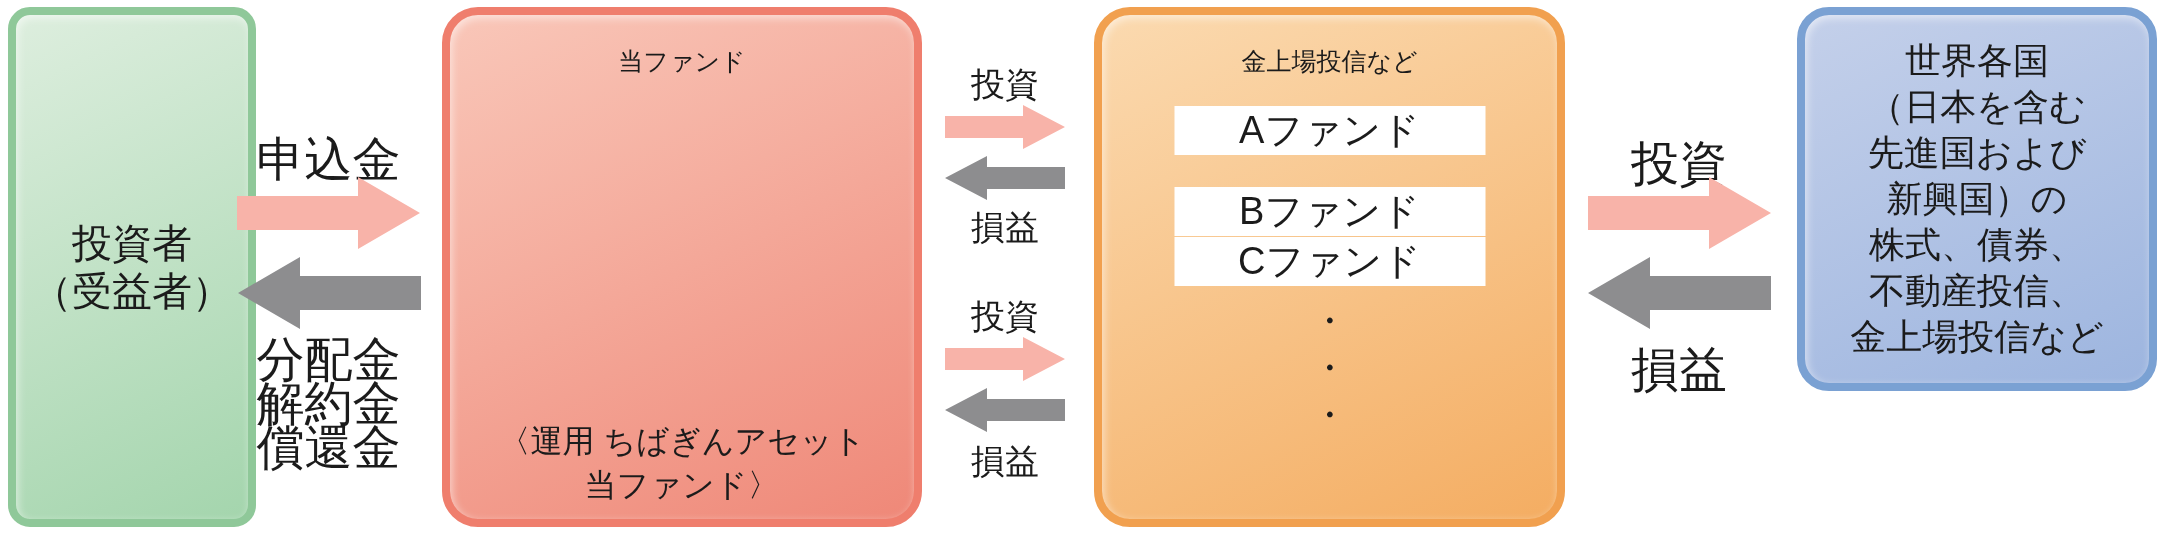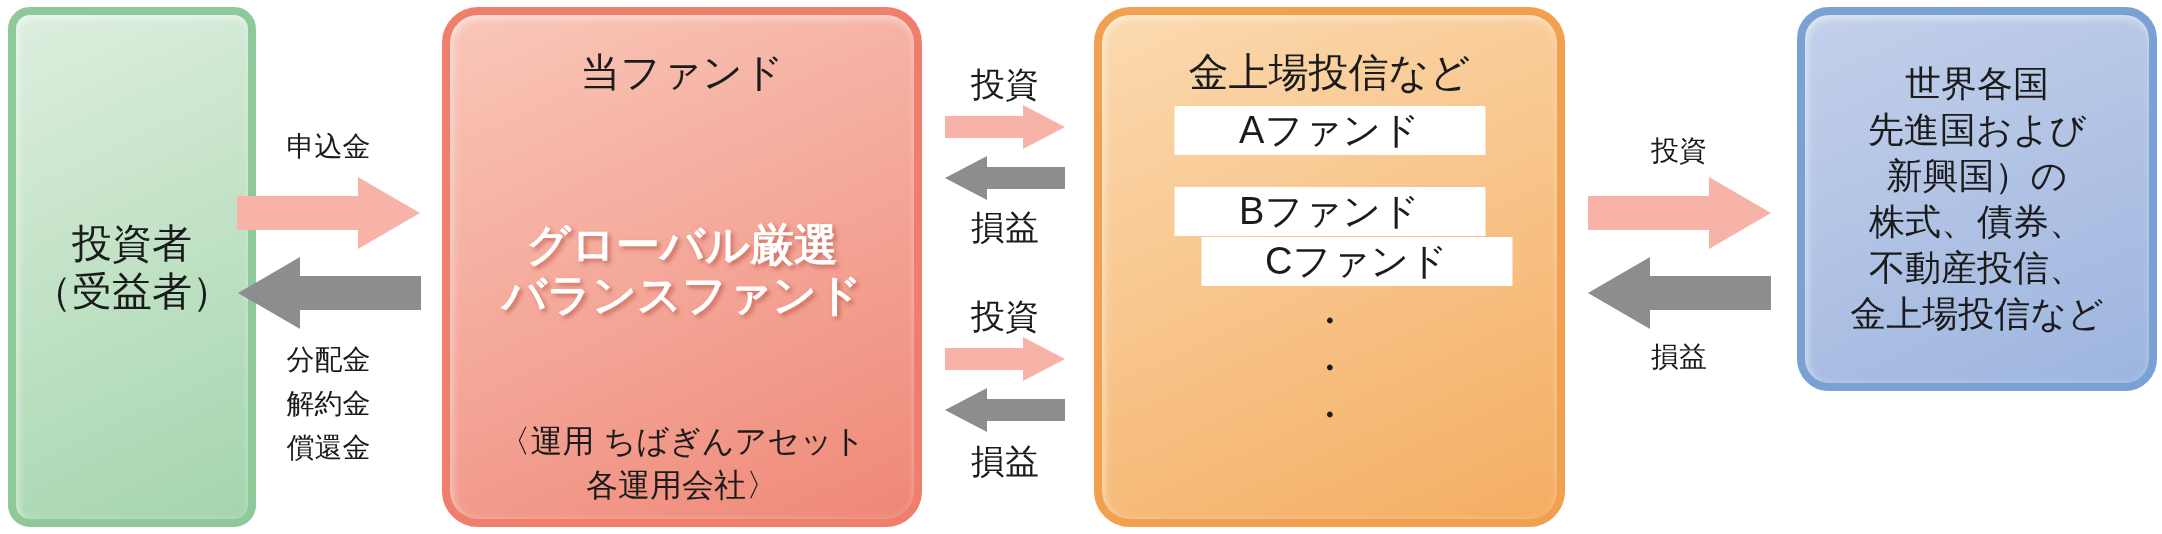--- a/index.html
+++ b/index.html
@@ -41,21 +41,21 @@
   }
   .center-stack{
     position:absolute;inset:0;
     display:flex;flex-direction:column;justify-content:center;align-items:center;
     text-align:center;
   }
   .investor-text{font-size:40px;line-height:48px;font-weight:500;}
   .assets-text{font-size:36px;line-height:46px;font-weight:500;}
   .box-title{
     position:absolute;left:0;right:0;top:30px;
-    text-align:center;font-size:40px;font-weight:500;
+    text-align:center;font-size:25px;font-weight:500;
   }
   .fund-name{
     position:absolute;left:0;right:0;top:205px;
     text-align:center;
     font-size:44px;line-height:50px;font-weight:bold;
     color:var(--fund-name-text,#ffffff);
     text-shadow:3px 3px 4px rgba(176,70,56,.55);
   }
   .fund-manager{
     position:absolute;left:0;right:0;top:404px;
@@ -67,28 +67,28 @@
   }
   .fund-bar{
     position:absolute;left:50%;transform:translateX(-50%);
     width:311px;height:49px;
     background:var(--bar-bg,#ffffff);
     display:flex;align-items:center;justify-content:center;
     font-size:38px;font-weight:500;
   }
   .bar-a{top:91px;}
   .bar-b{top:140px;margin-top:32px;}
-  .bar-c{top:222px;margin-left:27px;}
+  .bar-c{top:222px;}
   .dots{
     position:absolute;left:0;right:0;top:282px;
     text-align:center;font-size:30px;line-height:47px;font-weight:bold;
   }
   .dots span{display:block;}
   .flow-label{
-    position:absolute;text-align:center;font-weight:500;font-size:28px;
+    position:absolute;text-align:center;font-weight:500;font-size:48px;
   }
   .flow-label-small{font-size:34px;}
   .flow-label span{display:block;line-height:44px;}
   .arrow{position:absolute;display:block;}
   .arrow polygon.pink{fill:var(--pink-arrow,#f8b3a9);}
   .arrow polygon.gray{fill:var(--gray-arrow,#8d8d8f);}
   .blk{display:block;}
 </style>
 </head>
 <body>
@@ -110,27 +110,23 @@
     <polygon class="gray" points="183,19 62,19 62,0 0,36 62,72 62,53 183,53"></polygon>
   </svg>
   <div class="flow-label" style="left:237px;top:338px;width:183px;">
     <span>分配金</span>
     <span>解約金</span>
     <span>償還金</span>
   </div>
 
   <div class="box box-red">
     <div class="box-title">当ファンド</div>
-    <div class="fund-name">
-      <span class="blk">グローバル厳選</span>
-      <span class="blk">バランスファンド</span>
-    </div>
     <div class="fund-manager">
       <span class="blk">〈運用 ちばぎんアセット</span>
-      <span class="blk">各運用会社〉</span>
+      <span class="blk">当ファンド〉</span>
     </div>
   </div>
 
   <div class="flow-label flow-label-small" style="left:945px;top:62px;width:120px;">投資</div>
   <svg class="arrow" style="left:945px;top:105px;" width="120" height="44" viewBox="0 0 120 44">
     <polygon class="pink" points="0,11 78,11 78,0 120,22 78,44 78,33 0,33"></polygon>
   </svg>
   <svg class="arrow" style="left:945px;top:156px;" width="120" height="44" viewBox="0 0 120 44">
     <polygon class="gray" points="120,11 42,11 42,0 0,22 42,44 42,33 120,33"></polygon>
   </svg>
@@ -162,20 +158,21 @@
     <polygon class="pink" points="0,19 121,19 121,0 183,36 121,72 121,53 0,53"></polygon>
   </svg>
   <svg class="arrow" style="left:1588px;top:257px;" width="183" height="72" viewBox="0 0 183 72">
     <polygon class="gray" points="183,19 62,19 62,0 0,36 62,72 62,53 183,53"></polygon>
   </svg>
   <div class="flow-label" style="left:1588px;top:338px;width:182px;">損益</div>
 
   <div class="box box-blue">
     <div class="center-stack assets-text">
       <span class="blk">世界各国</span>
+      <span class="blk">（日本を含む</span>
       <span class="blk">先進国および</span>
       <span class="blk">新興国）の</span>
       <span class="blk">株式、債券、</span>
       <span class="blk">不動産投信、</span>
       <span class="blk">金上場投信など</span>
     </div>
   </div>
 
 </div>
 

